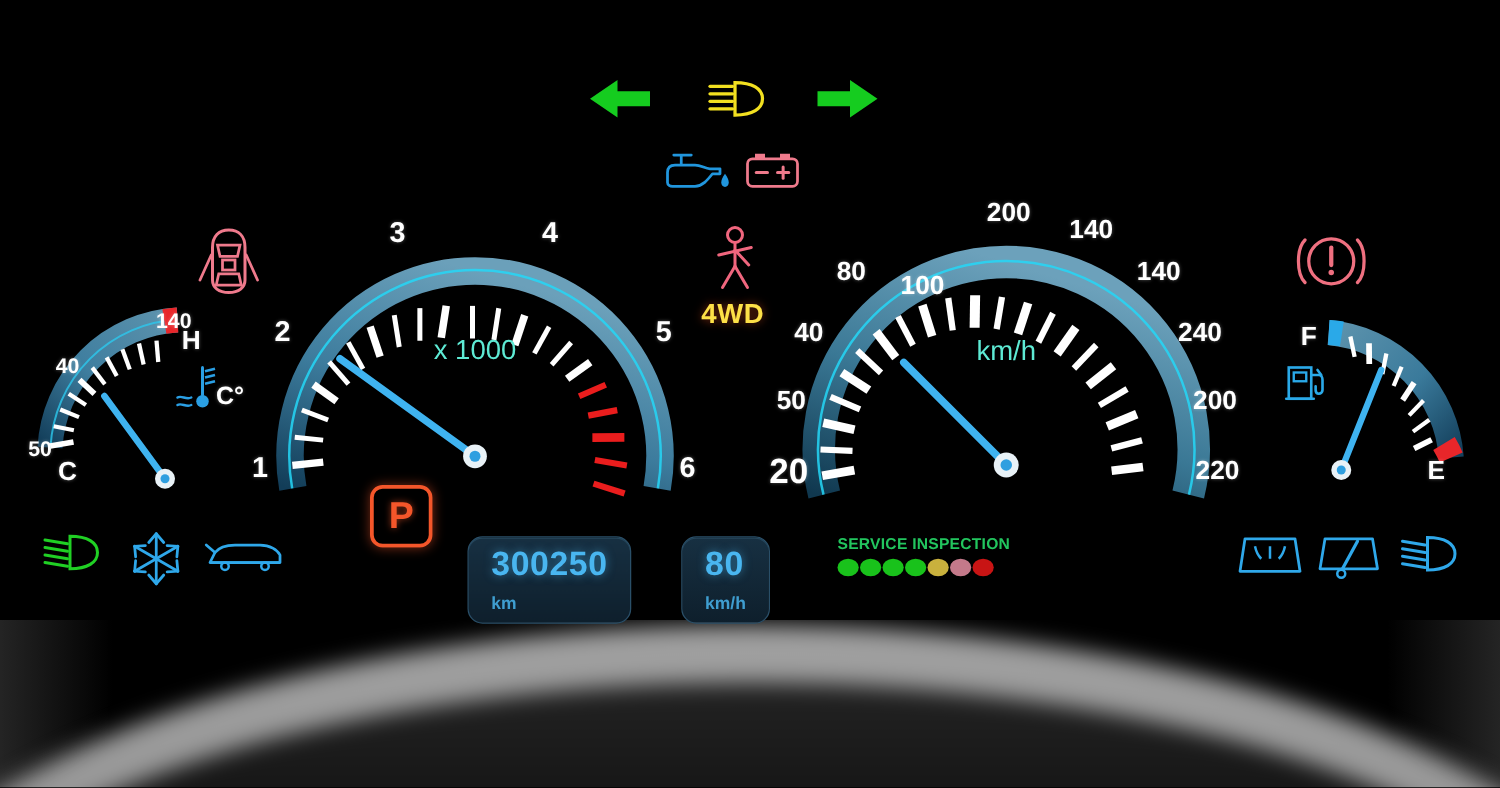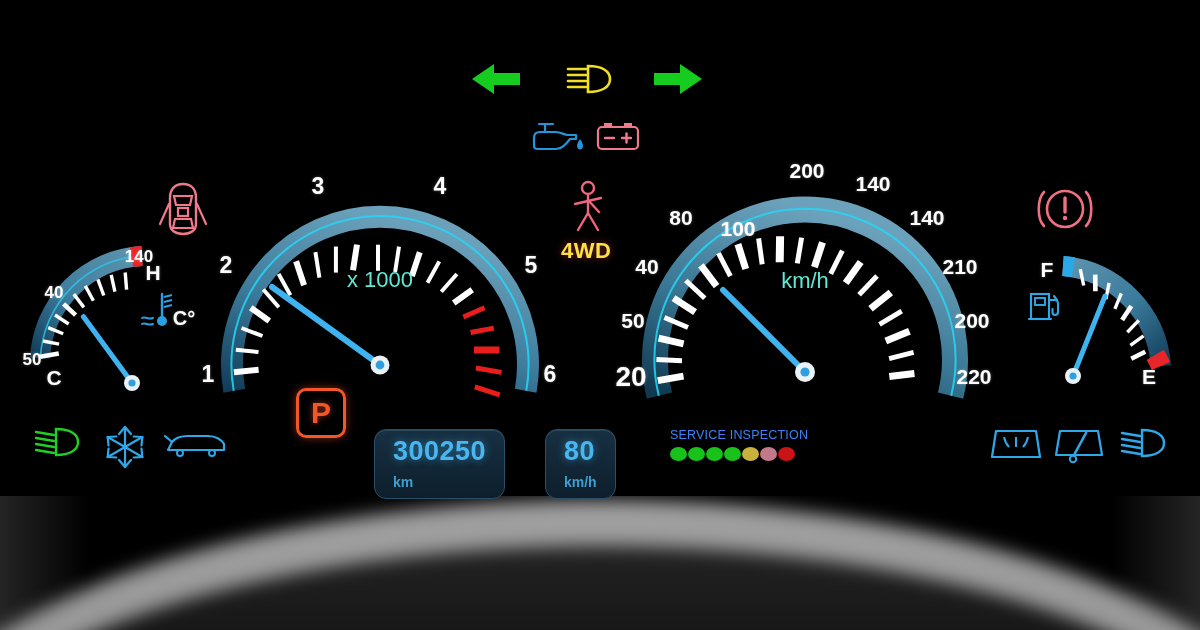--- a/index.html
+++ b/index.html
@@ -164,23 +164,23 @@
   }
   .readout .unit {
     color: #3f9ed0;
     font-size: 14px;
     font-weight: bold;
   }
 
   
   .service-block { position: absolute; }
   .service-title {
-    color: #3b82f6;
+    color: #22c55e;
     font-size: 12.5px;
-    font-weight: normal;
+    font-weight: bold;
     letter-spacing: .2px;
     margin-bottom: 5px;
     text-align: center;
   }
   .service-dots {
     display: flex;
     gap: 1px;
   }
   .service-dots .dot {
     width: 17px;
@@ -425,21 +425,21 @@
       <circle cx="180" cy="212" r="4.6" fill="#2f9fe0"></circle>
     </svg>
     <div class="tick-label" style="left:6px;   top:217px; font-size:28px;">20</div>
     <div class="tick-label" style="left:8px;   top:161px; font-size:21px;">50</div>
     <div class="tick-label" style="left:22px;  top:107px; font-size:21px;">40</div>
     <div class="tick-label" style="left:56px;  top:58px;  font-size:21px;">80</div>
     <div class="tick-label" style="left:113px; top:37px;  font-size:21px;margin-top:32px;">100</div>
     <div class="tick-label" style="left:182px; top:11px;  font-size:21px;">200</div>
     <div class="tick-label" style="left:248px; top:24px;  font-size:21px;">140</div>
     <div class="tick-label" style="left:302px; top:58px;  font-size:21px;">140</div>
-    <div class="tick-label" style="left:335px; top:107px; font-size:21px;">210</div>
+    <div class="tick-label" style="left:335px; top:107px; font-size:21px;">240</div>
     <div class="tick-label" style="left:347px; top:161px; font-size:21px;">200</div>
     <div class="tick-label" style="left:349px; top:217px; font-size:21px;">220</div>
     <div class="center-label" style="left:180px; top:121px; font-size:22px;">km/h</div>
   </div>
 
   <div class="gauge" style="left:1025px; top:248px; width:165px; height:140px;">
     <svg width="165" height="140" viewBox="0 0 165 140">
       <defs>
         <linearGradient id="fuelBand" x1="0" y1="0" x2="1" y2="1">
           <stop offset="0%" stop-color="#5d93ad"></stop>

